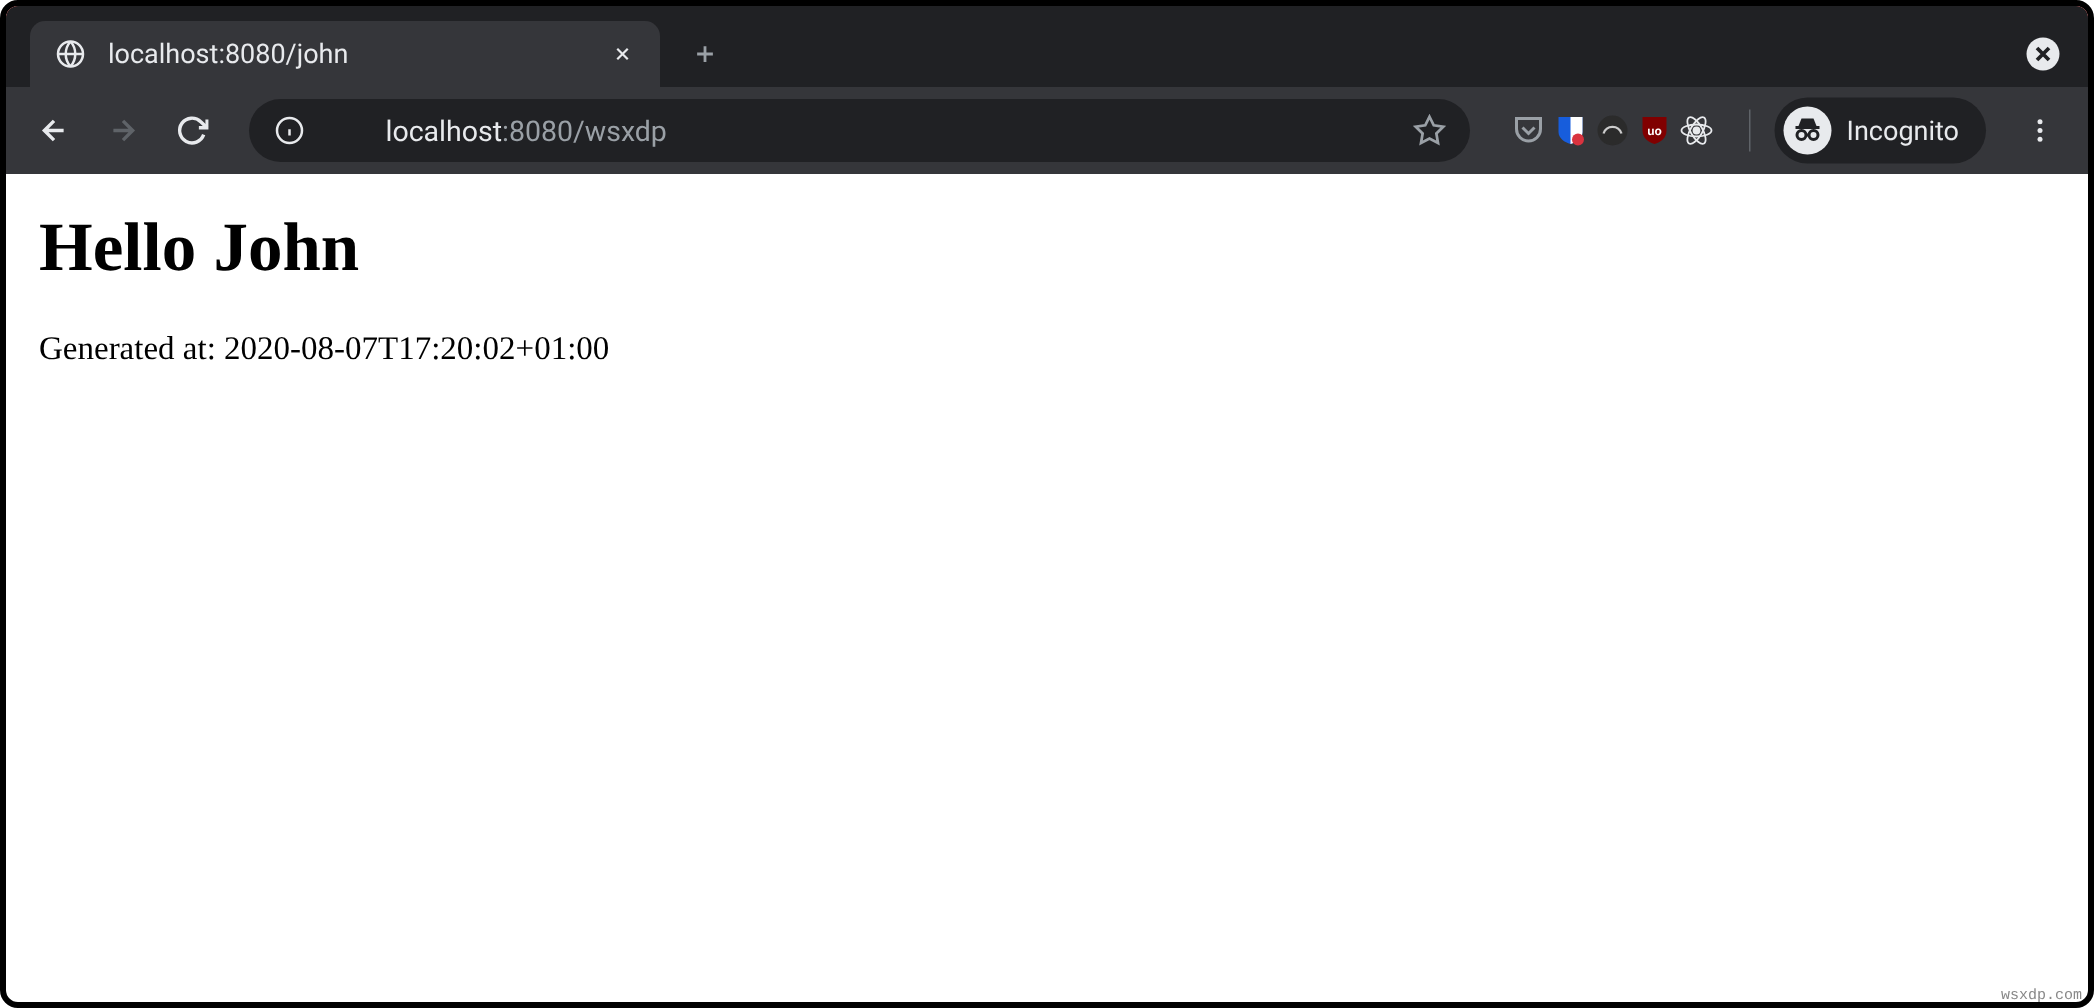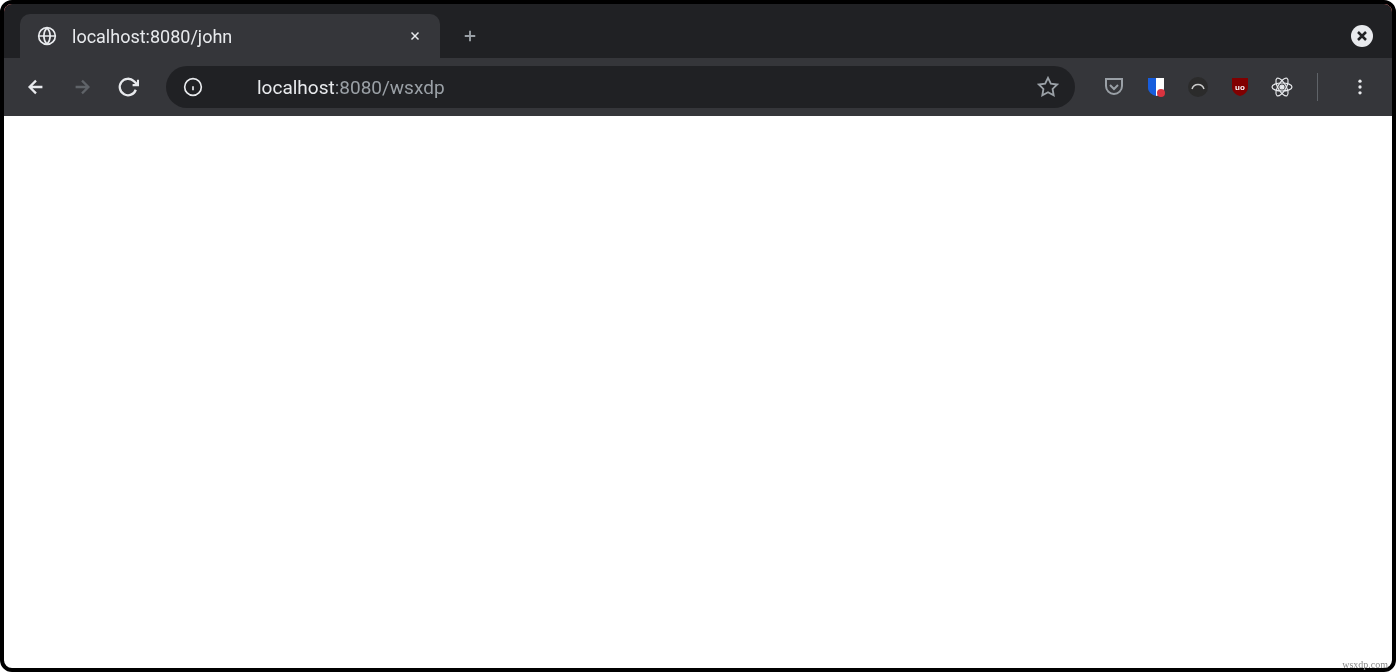--- a/index.html
+++ b/index.html
@@ -143,21 +143,21 @@
       height: 22px;
       display: flex;
       align-items: center;
       justify-content: center;
       color: #9aa0a6;
       cursor: pointer;
     }
     .extensions {
       display: flex;
       align-items: center;
-      gap: 16px;
+      gap: 2px;
       padding: 0 6px;
     }
     .ext-icon {
       width: 26px;
       height: 26px;
       display: flex;
       align-items: center;
       justify-content: center;
       cursor: pointer;
     }
@@ -212,21 +212,21 @@
     }
     .content-area p {
       font-size: 22px;
     }
     .watermark {
       position: absolute;
       bottom: 2px;
       right: 8px;
       font-size: 10px;
       color: #888;
-      font-family: Liberation Serif, serif;
+      font-family: Liberation Mono, monospace;
     }
   </style>
 </head>
 <body>
 
 <div class="browser-chrome">
   <div class="tab-bar">
     <div class="tab">
       <span class="tab-favicon">
         <svg width="20" height="20" viewBox="0 0 24 24" fill="none" stroke="#e8eaed" stroke-width="2">
@@ -320,27 +320,41 @@
           <circle cx="12" cy="12" r="2" fill="#e8eaed"></circle>
           <ellipse cx="12" cy="12" rx="10" ry="4"></ellipse>
           <ellipse cx="12" cy="12" rx="10" ry="4" transform="rotate(60 12 12)"></ellipse>
           <ellipse cx="12" cy="12" rx="10" ry="4" transform="rotate(-60 12 12)"></ellipse>
         </svg>
       </span>
     </div>
 
     <div class="divider"></div>
 
+    <div class="incognito-badge">
+      <span class="incognito-icon">
+        <svg width="24" height="24" viewBox="0 0 24 24">
+          <path d="M6 9l2-5h8l2 5H6z" fill="#202124"></path>
+          <rect x="4" y="9" width="16" height="2" fill="#202124"></rect>
+          <circle cx="8" cy="15" r="3" fill="none" stroke="#202124" stroke-width="2"></circle>
+          <circle cx="16" cy="15" r="3" fill="none" stroke="#202124" stroke-width="2"></circle>
+          <path d="M11 15h2" stroke="#202124" stroke-width="2"></path>
+        </svg>
+      </span>
+      <span class="incognito-label">Incognito</span>
+    </div>
 
     <div class="menu-btn">
       <svg width="20" height="20" viewBox="0 0 24 24" fill="#e8eaed">
         <circle cx="12" cy="5" r="2"></circle>
         <circle cx="12" cy="12" r="2"></circle>
         <circle cx="12" cy="19" r="2"></circle>
       </svg>
     </div>
   </div>
 </div>
 
 <div class="content-area">
+  <h1>Hello John</h1>
+  <p>Generated at: 2020-08-07T17:20:02+01:00</p>
 </div>
 
 <div class="watermark">wsxdp.com</div>
 
 </body></html>

